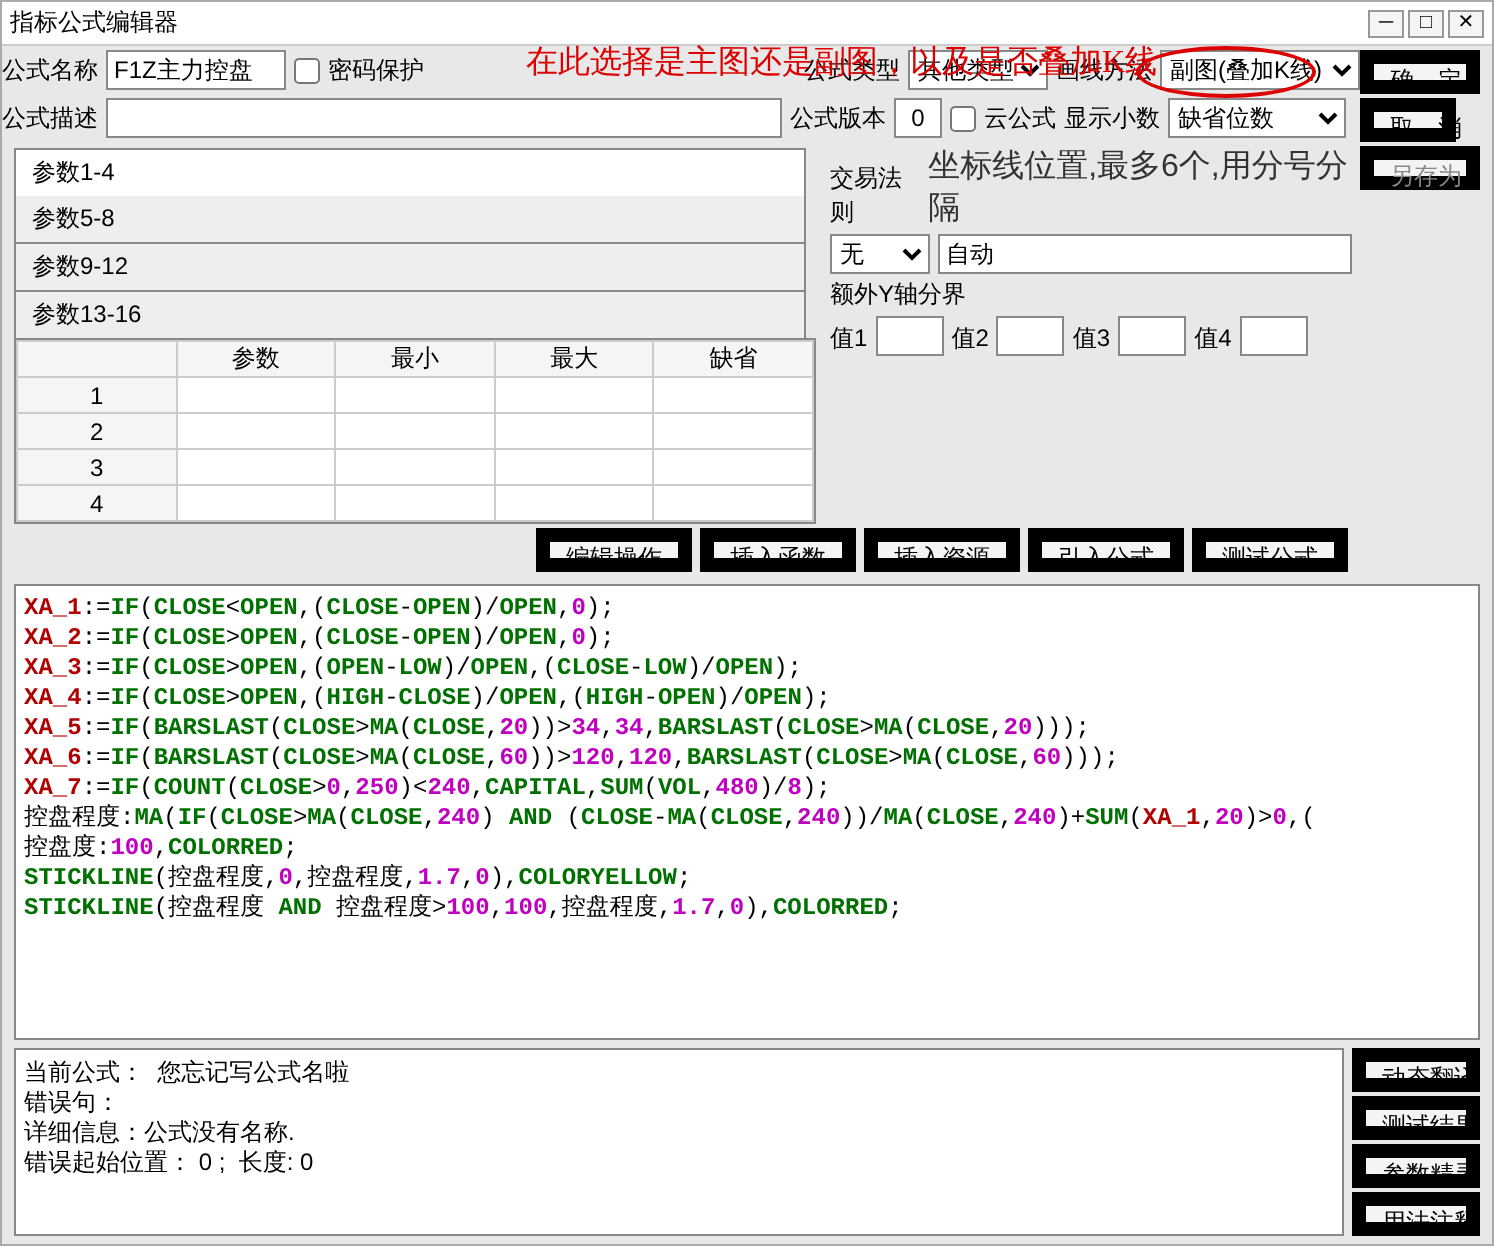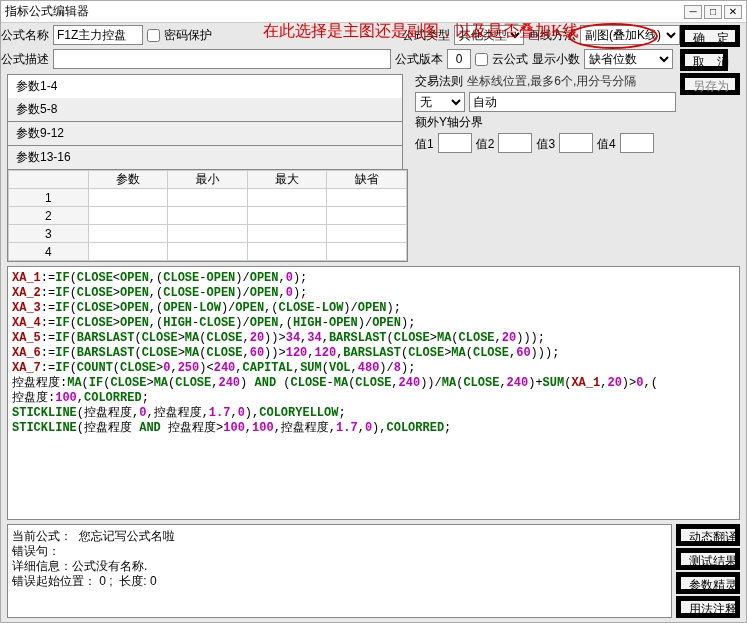--- a/index.html
+++ b/index.html
@@ -4,21 +4,21 @@
 <style>
 * { box-sizing: border-box; margin: 0; padding: 0; }
 body { font-family: "SimSun", "Microsoft YaHei", sans-serif; font-size: 12px; background: #f0f0f0; width: 747px; height: 623px; overflow: hidden; }
 .window { width: 747px; height: 623px; background: #e8e8e8; border: 1px solid #aaa; display: flex; flex-direction: column; }
 .titlebar { background: #fff; height: 22px; display: flex; align-items: center; padding: 0 4px; border-bottom: 1px solid #ccc; }
 .titlebar .title { flex: 1; }
 .titlebar .sysbtn { width: 18px; height: 14px; border: 1px solid #999; margin-left: 2px; background: #f5f5f5; font-size: 10px; text-align: center; line-height: 12px; cursor: pointer; }
 .row { display: flex; align-items: center; padding: 2px 0; gap: 4px; }
 .row label { white-space: nowrap; }
 .txtinput { border: 1px solid #888; background: #fff; height: 20px; padding: 0 3px; font-size: 12px; font-family: inherit; }
-.btn { border: 5px solid #000000; background: #f4f4f4; height: 22px; padding: 0 8px; font-size: 12px; cursor: pointer; font-family: inherit; white-space: nowrap; }
+.btn { border: 7px solid #000000; background: #f4f4f4; height: 22px; padding: 0 8px; font-size: 12px; cursor: pointer; font-family: inherit; white-space: nowrap; }
 .chk { vertical-align: middle; }
 .select { border: 1px solid #888; background: #fff; height: 20px; font-size: 12px; font-family: inherit; }
 .tabs { display: flex; padding: 2px 6px 0 6px; flex-direction: column; }
 .tab { border: 1px solid #888; border-bottom: none; background: #eee; padding: 3px 8px; margin-right: 2px; cursor: pointer; font-size: 12px; }
 .tab.active { background: #fff; position: relative; top: 1px; }
 .param-grid { border: 1px solid #888; background: #fff; margin: 0 3px 0 6px; }
 .param-grid table { border-collapse: collapse; width: 100%; }
 .param-grid th, .param-grid td { border: 1px solid #ccc; height: 18px; font-size: 12px; text-align: center; padding: 0; }
 .param-grid th { background: #f5f5f5; font-weight: normal; width: 70px; }
 .param-grid th.rownum { width: 20px; }
@@ -129,21 +129,21 @@
                     <td><input style=""></td>
                   </tr>
             </tbody>
               </table>
           </div>
         </div>
 
         <div class="upper-right">
           <div class="ur-row">
             <label>交易法则</label>
-            <span style="font-size:12px; color:#333">坐标线位置,最多6个,用分号分隔</span>
+            <span style="font-size:16px; color:#333">坐标线位置,最多6个,用分号分隔</span>
           </div>
           <div class="ur-row">
             <select class="select" style="width:50px"><option>无</option></select>
             <input class="txtinput" style="flex: 1 1 0%;" value="自动">
           </div>
           <div class="ur-row">
               <label>额外Y轴分界</label>
             </div>
           <div class="ur-row">
             <label>值1</label>
@@ -151,20 +151,27 @@
             <label>值2</label>
               <input class="txtinput" style="width: 34px;">
             <label>值3</label>
               <input class="txtinput" style="width: 34px;">
             <label>值4</label>
               <input class="txtinput" style="width: 34px;">
           </div>
         </div>
       </div>
 
+      <div class="toolbar-btns">
+        <button class="btn">编辑操作</button>
+        <button class="btn">插入函数</button>
+        <button class="btn">插入资源</button>
+        <button class="btn">引入公式</button>
+        <button class="btn">测试公式</button>
+      </div>
     </div>
 
     <div class="okcol">
       <button class="btn" style="width:60px">确　定</button>
       <button class="btn" style="width:48px">取　消</button>
       <button class="btn" style="width:60px; color:#888">另存为</button>
     </div>
   </div>
 
   <div class="code-area"><span class="red">XA_1</span><span class="assign">:=</span><span class="fn">IF</span>(<span class="fn">CLOSE</span>&lt;<span class="fn">OPEN</span>,(<span class="fn">CLOSE</span>-<span class="fn">OPEN</span>)/<span class="fn">OPEN</span>,<span class="num">0</span>);

